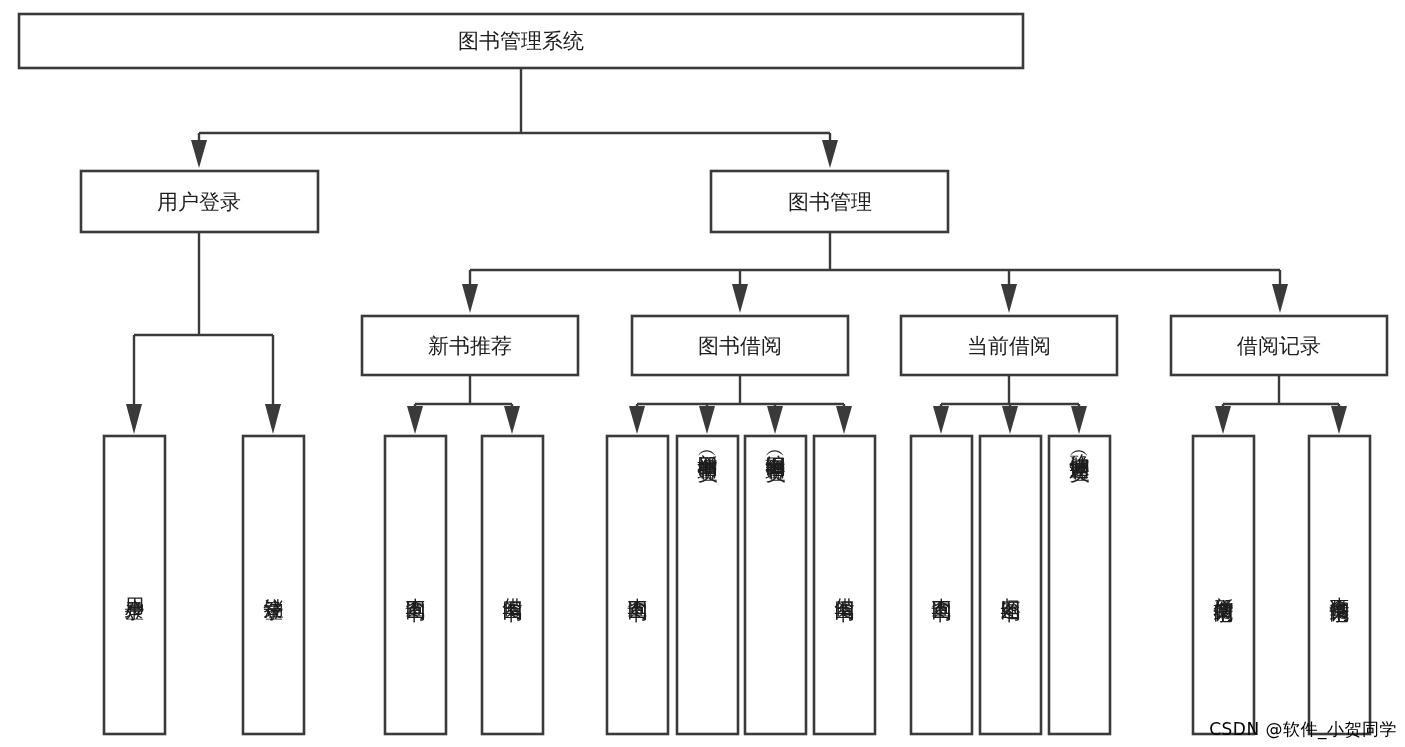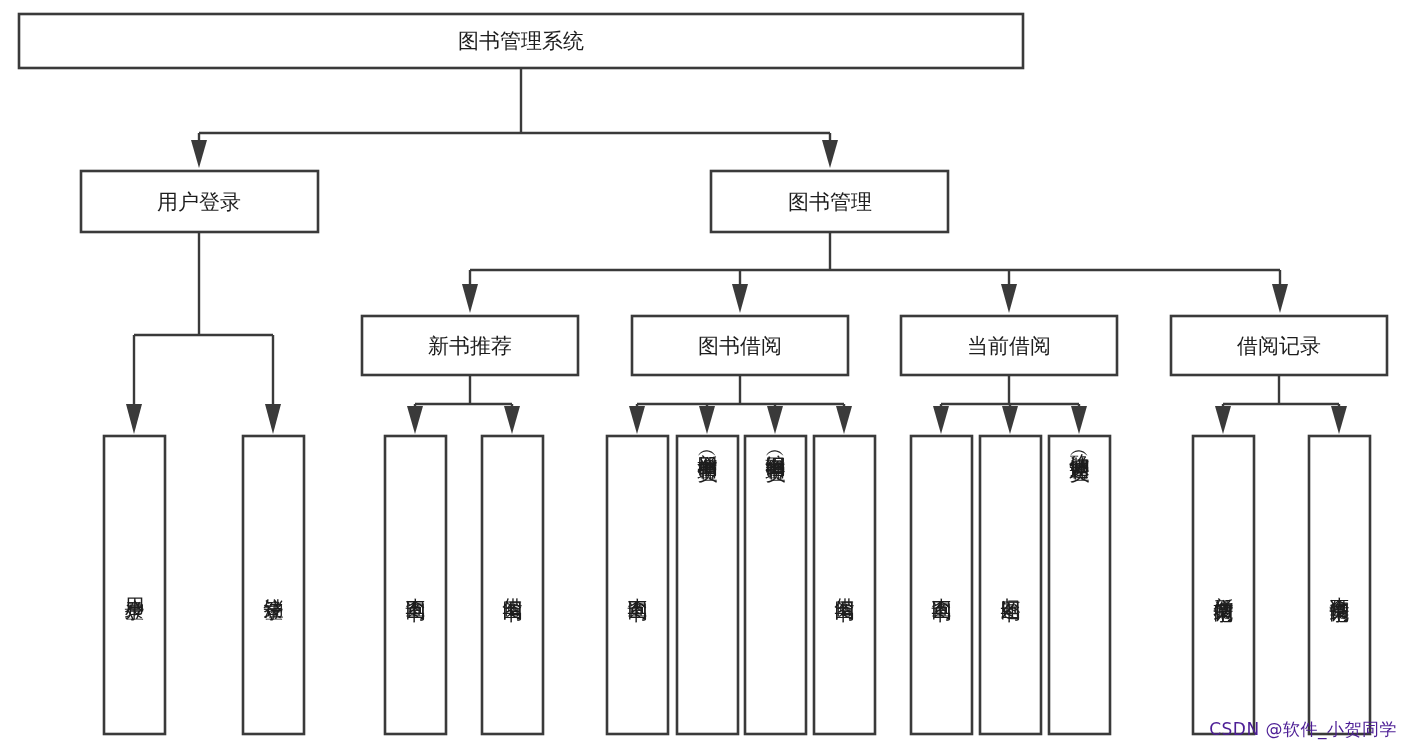--- a/index.html
+++ b/index.html
@@ -63,21 +63,21 @@
     text-align: center;
     white-space: nowrap;
     pointer-events: none;
   }
   .watermark {
     position: absolute;
     right: 8px;
     bottom: 6px;
     font-family: "DejaVu Sans", "Liberation Sans", sans-serif;
     font-size: 17px;
-    color: #4c1d95;
+    color: #000000;
     letter-spacing: 0.5px;
     white-space: nowrap;
   }
 </style>
 </head>
 <body>
 
 <div id="diagram-root">
 
   <svg class="flow" viewBox="0 0 1405 747">

